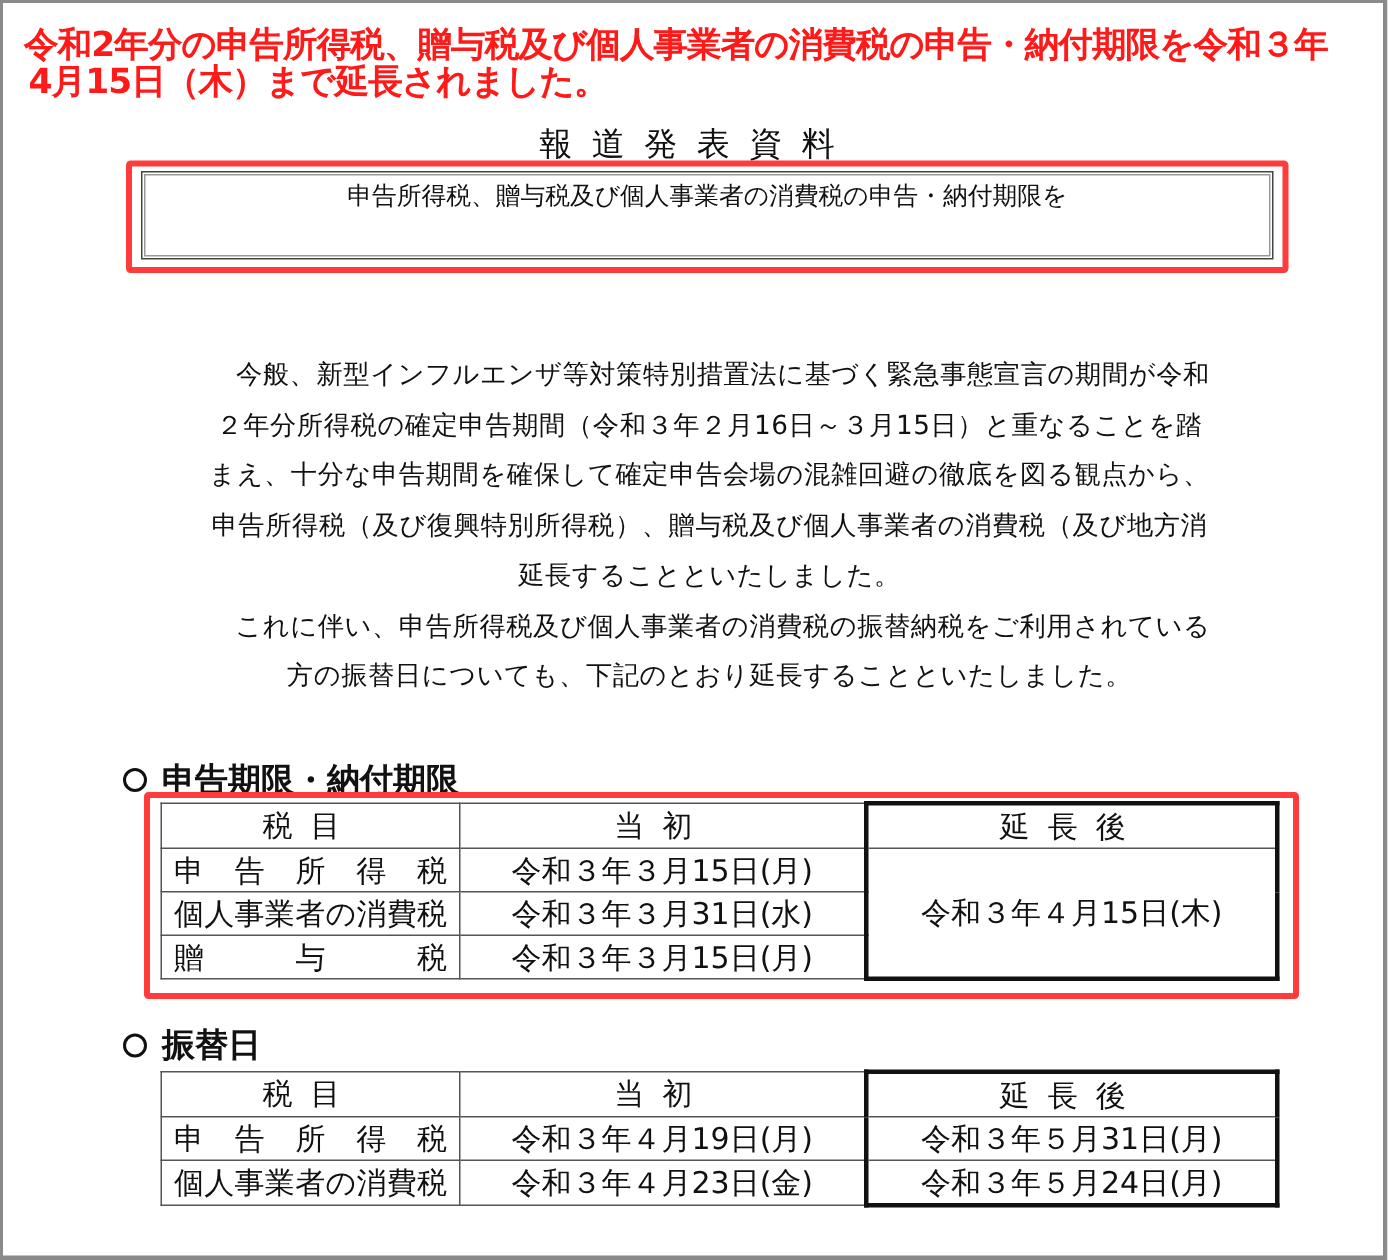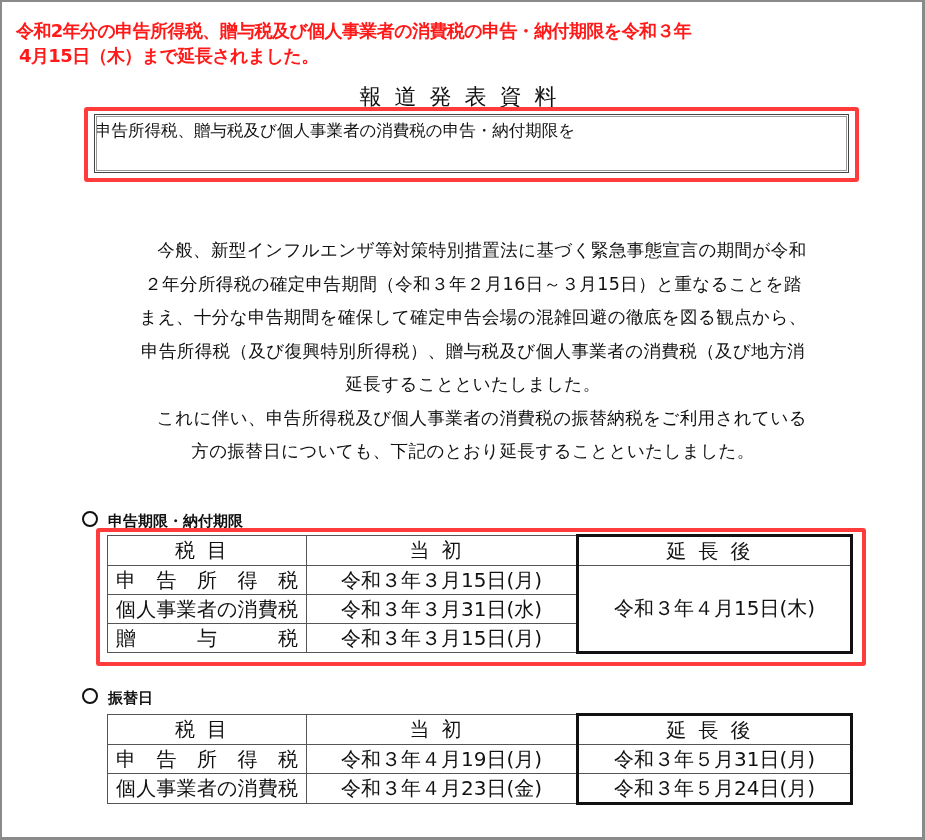--- a/index.html
+++ b/index.html
@@ -12,48 +12,48 @@
       position: absolute; left: 0; top: 0; width: 925px; height: 840px;
       box-sizing: border-box;
       border-top: 2px solid #8a8a8a;
       border-left: 2px solid #8a8a8a;
       border-right: 3px solid #8a8a8a;
       border-bottom: 3px solid #8a8a8a;
       background: #fff;
     }
     .notice {
       position: absolute; left: 14px; top: 16px; width: 880px;
-      color: #ff1a1a; font-weight: bold; font-size: 18px; line-height: 25px;
+      color: #ff1a1a; font-weight: bold; font-size: 23px; line-height: 25px;
       letter-spacing: -0.6px;
     }
     .notice .line2 { padding-left: 3px; }
     .doc-title {
       position: absolute; left: 0; width: 925px; top: 82px; text-align: center;
       font-size: 22px; letter-spacing: 13px; line-height: 26px;
       font-family: "DejaVu Serif", "Liberation Serif", serif;
     }
     .highlight {
       position: absolute; border: 4px solid #ff3b3b; border-radius: 3px;
       box-sizing: border-box;
     }
     .hl-title { left: 82px; top: 105px; width: 775px; height: 75px; }
     .hl-table1 { left: 94px; top: 526px; width: 770px; height: 138px; }
     .title-box {
       position: absolute; left: 92px; top: 112px; width: 755px; height: 59px;
       border: 1px solid #444; outline: 1px solid #999; outline-offset: -3px;
-      box-sizing: border-box; text-align: left;
+      box-sizing: border-box; text-align: center;
       font-size: 16.5px; line-height: 27px; padding-top: 2px;
     }
     .body-text {
       position: absolute; left: 86px; top: 232px; width: 770px;
       font-size: 17.5px; line-height: 33.5px; letter-spacing: 0.4px;
     }
     .body-text p { margin: 0; white-space: nowrap; text-align: center; }
     .section-head {
-      position: absolute; left: 80px; font-size: 15px; font-weight: bold;
+      position: absolute; left: 80px; font-size: 22px; font-weight: bold;
       line-height: 22px;
     }
     .section-head .ring {
       display: inline-block; width: 12px; height: 12px; border: 2px solid #111;
       border-radius: 50%; margin-right: 10px; vertical-align: -1px;
     }
     .sh1 { top: 508px; }
     .sh2 { top: 686px; font-family: Liberation Mono, monospace; }
     table.sched {
       position: absolute; border-collapse: collapse; font-size: 20px;

